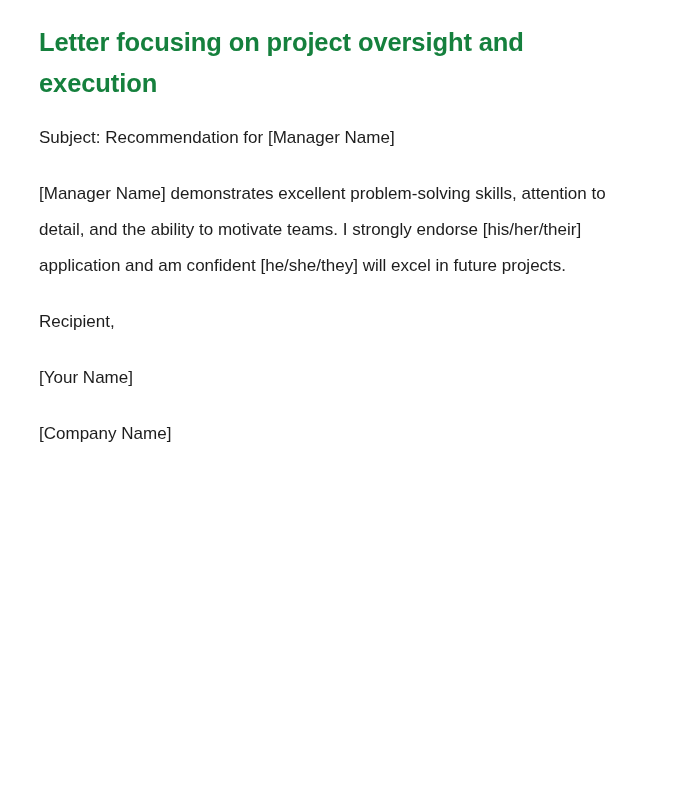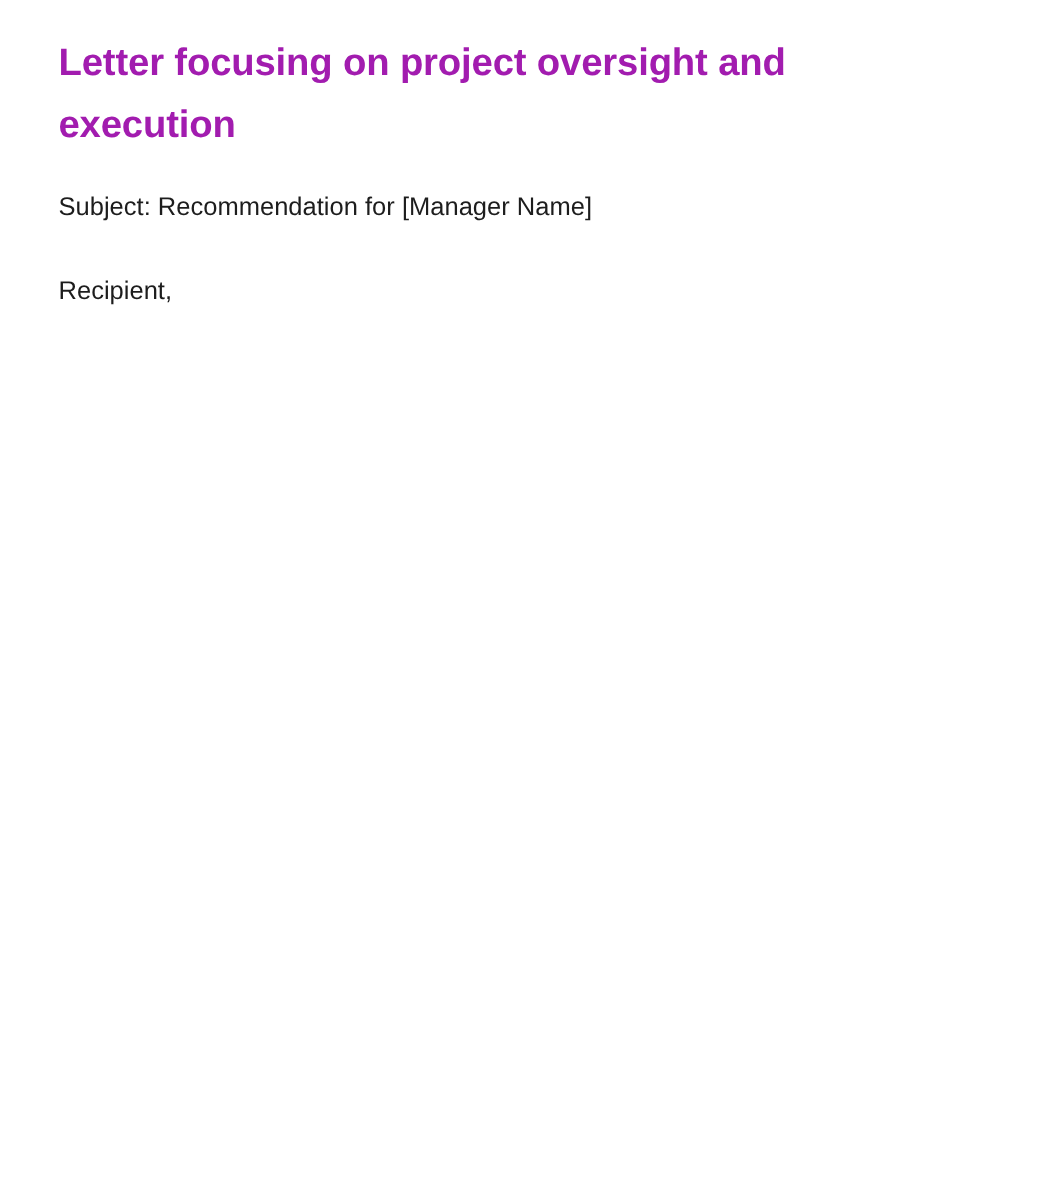--- a/index.html
+++ b/index.html
@@ -23,21 +23,21 @@
     padding: 22px 56px 20px 39px;
   }
 
   .letter-title {
     margin: 0 0 9px 0;
     padding: 0;
     font-size: 25.5px;
     font-weight: bold;
     line-height: 41px;
     letter-spacing: -0.1px;
-    color: #a21caf;
+    color: #15803d;
     max-width: 530px;
   }
 
   .letter-body {
     max-width: 592px;
   }
 
   .letter-para {
     margin: 0 0 20px 0;
     padding: 0;
@@ -62,20 +62,23 @@
 <div class="letter-page">
 
   <h1 class="letter-title">Letter focusing on project oversight and execution</h1>
 
   <div class="letter-body">
 
     <p class="letter-para tight-first">Subject: Recommendation for [Manager Name]</p>
 
 
 
+    <p class="letter-para">[Manager Name] demonstrates excellent problem-solving skills, attention to detail, and the ability to motivate teams. I strongly endorse [his/her/their] application and am confident [he/she/they] will excel in future projects.</p>
 
     <p class="letter-para">Recipient,</p>
 
+    <p class="letter-para">[Your Name]</p>
 
 
+    <p class="letter-para">[Company Name]</p>
 
   </div>
 </div>
 
 </body></html>

